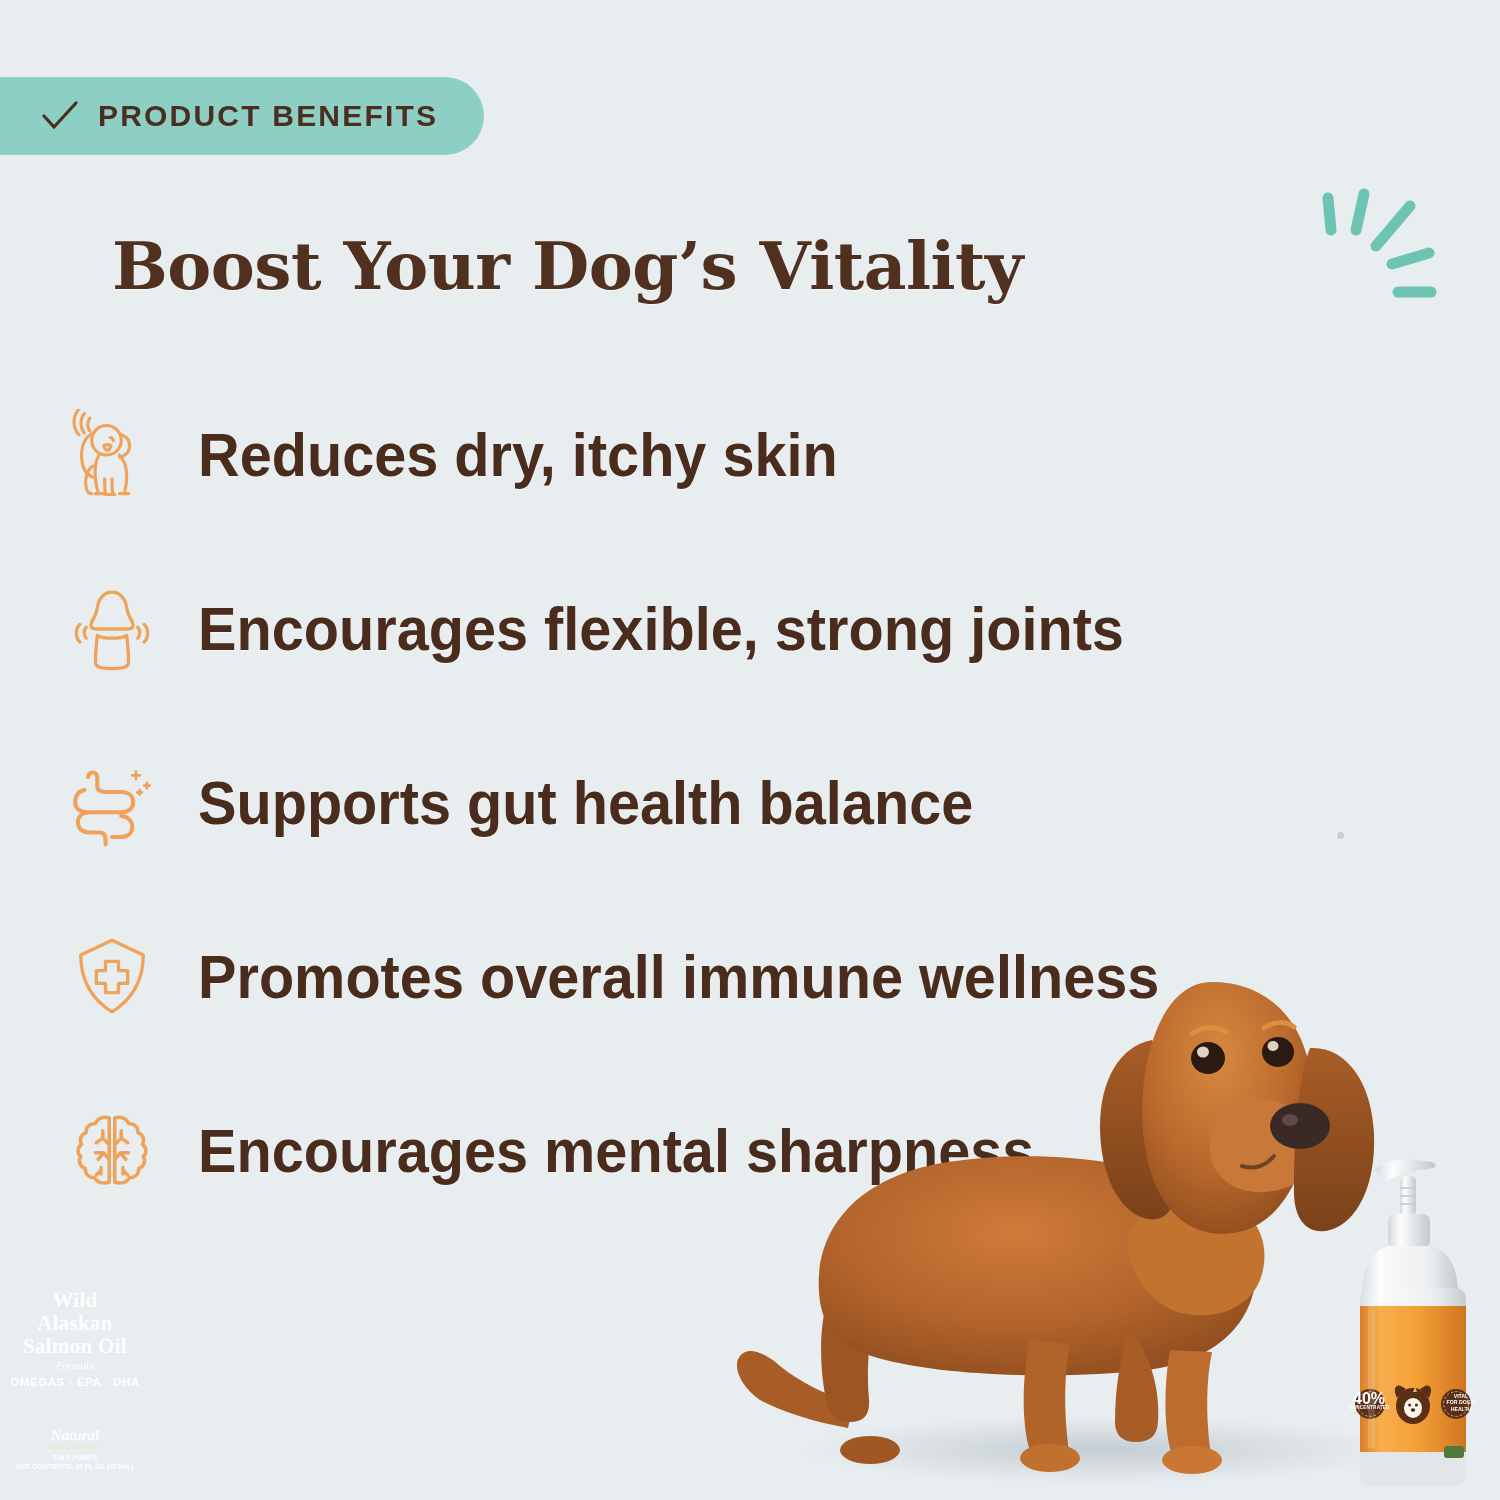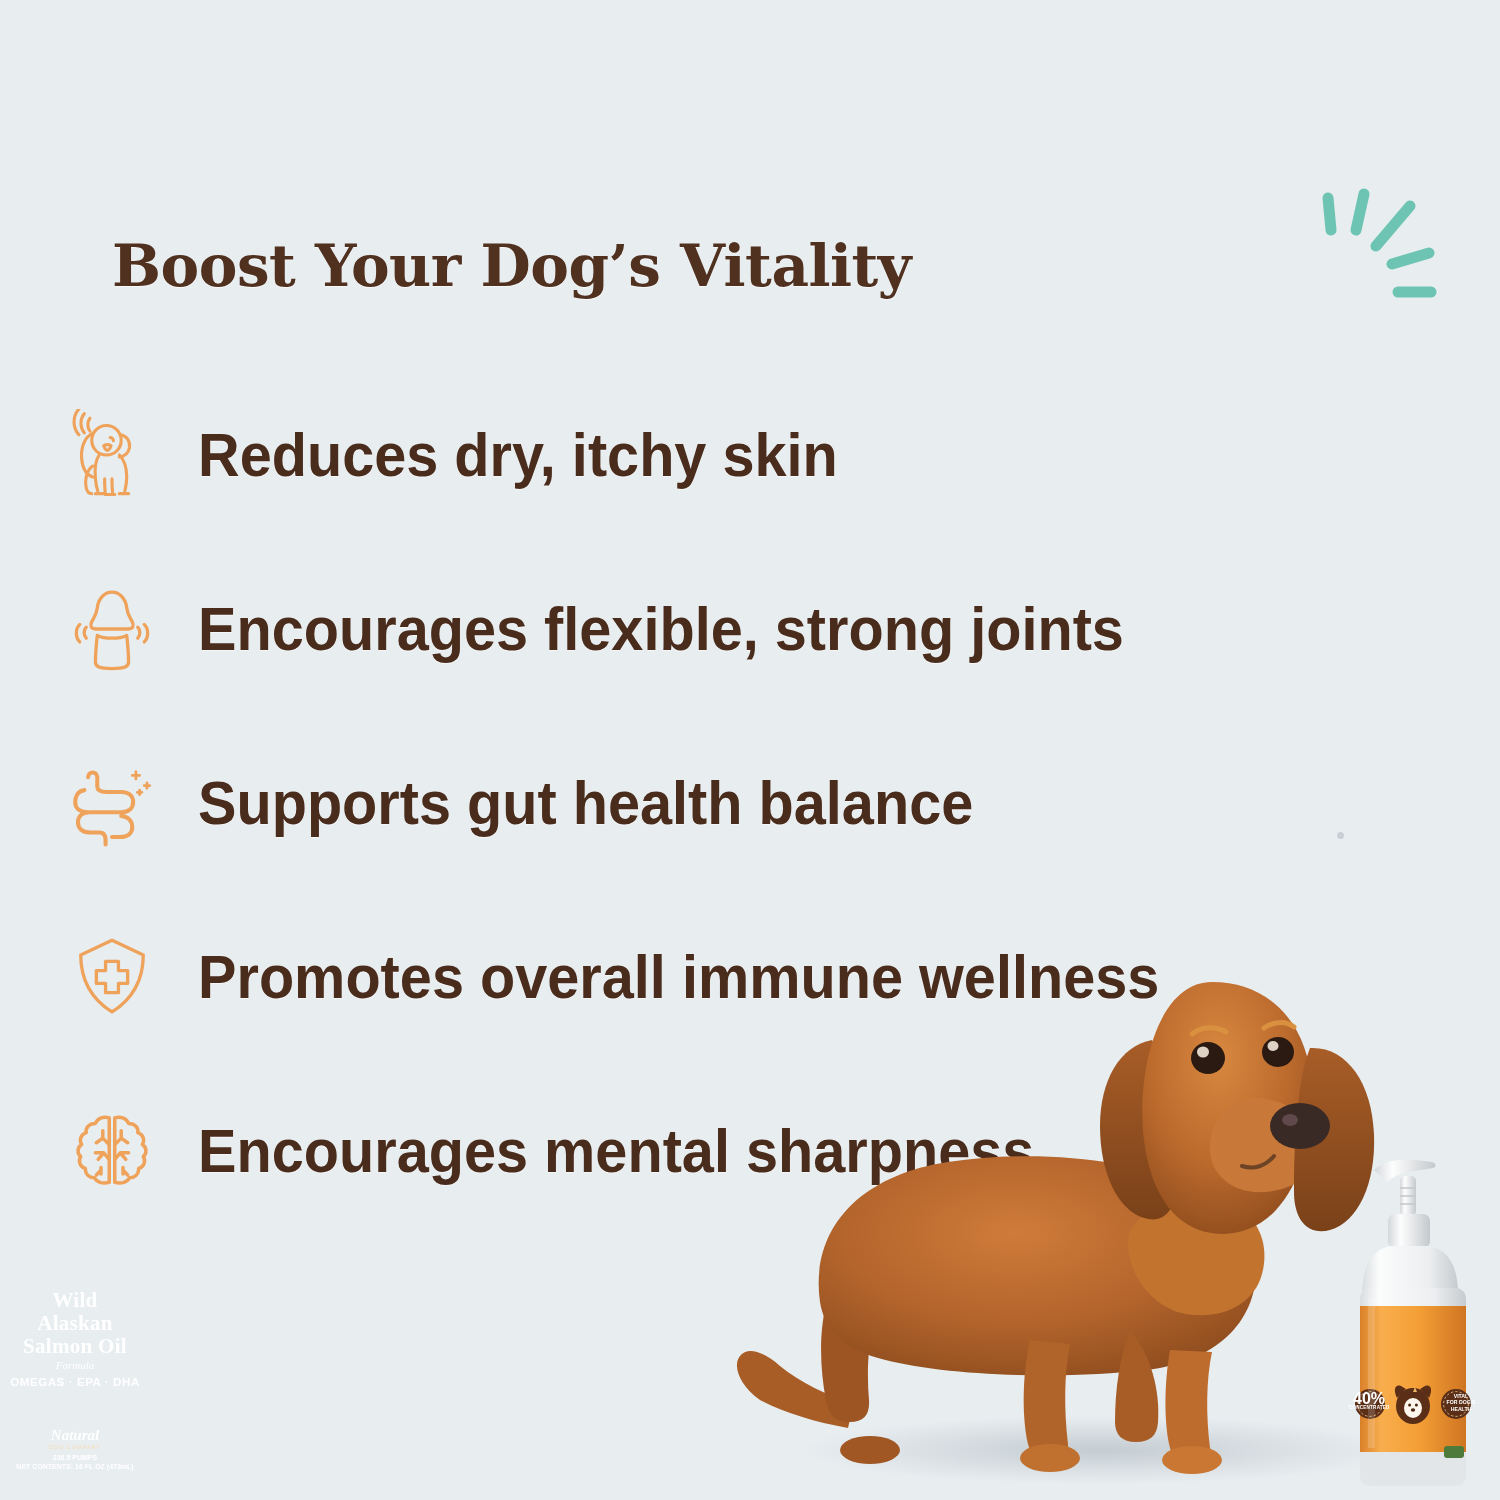--- a/index.html
+++ b/index.html
@@ -50,21 +50,21 @@
   .headline-wrap {
     position: absolute;
     left: 112px;
     top: 218px;
     width: 1320px;
     height: 120px;
   }
   .headline {
     font-family: "DejaVu Serif", serif;
     font-weight: 700;
-    font-size: 58px;
+    font-size: 66px;
     line-height: 96px;
     color: #50301f;
     letter-spacing: -0.5px;
     white-space: nowrap;
     text-shadow: 0 1px 0 rgba(255,255,255,0.55);
   }
   .burst {
     position: absolute;
     left: 1188px;
     top: -34px;
@@ -174,20 +174,28 @@
     height: 7px;
     border-radius: 50%;
     background: #c9cfd4;
   }
 </style>
 </head>
 <body>
 
 <div id="stage">
 
+  <div class="badge">
+    <span class="badge-check">
+      <svg viewBox="0 0 36 30" width="36" height="30" aria-hidden="true">
+        <path d="M2 15 L12 26 L34 2" fill="none" stroke="#4a2e20" stroke-width="3.2" stroke-linecap="round" stroke-linejoin="round"></path>
+      </svg>
+    </span>
+    <span class="badge-label">PRODUCT BENEFITS</span>
+  </div>
 
   <div class="headline-wrap">
     <div class="headline">Boost Your Dog’s Vitality</div>
     <span class="burst">
       <svg viewBox="0 0 170 140" width="170" height="140" aria-hidden="true">
         <g stroke="#6ec4b2" stroke-width="11" stroke-linecap="round" fill="none">
           <line x1="28" y1="14" x2="31" y2="46"></line>
           <line x1="64" y1="10" x2="56" y2="46"></line>
           <line x1="110" y1="22" x2="76" y2="62"></line>
           <line x1="129" y1="69" x2="92" y2="80"></line>

